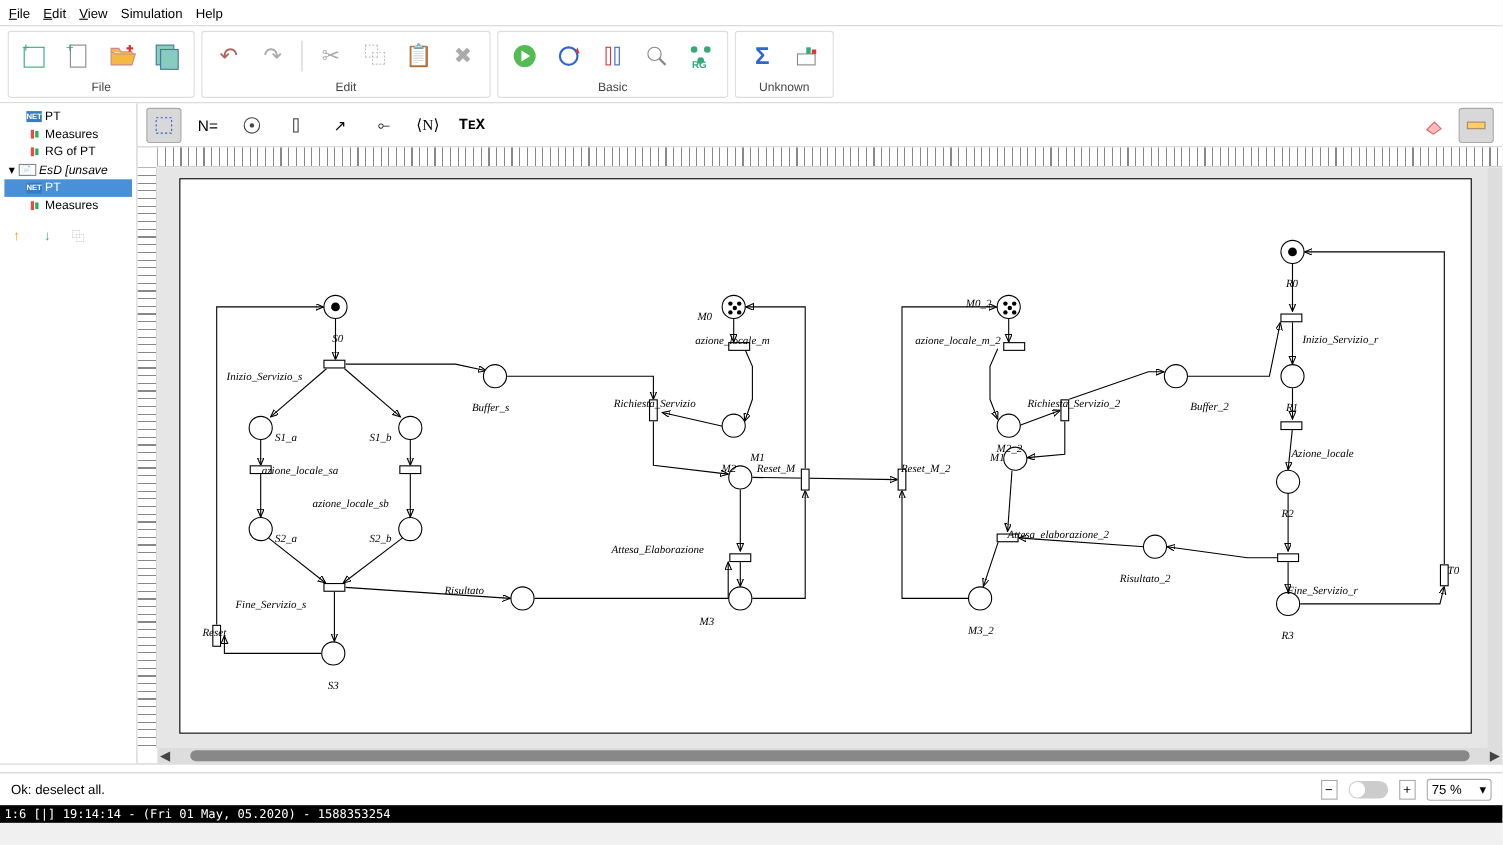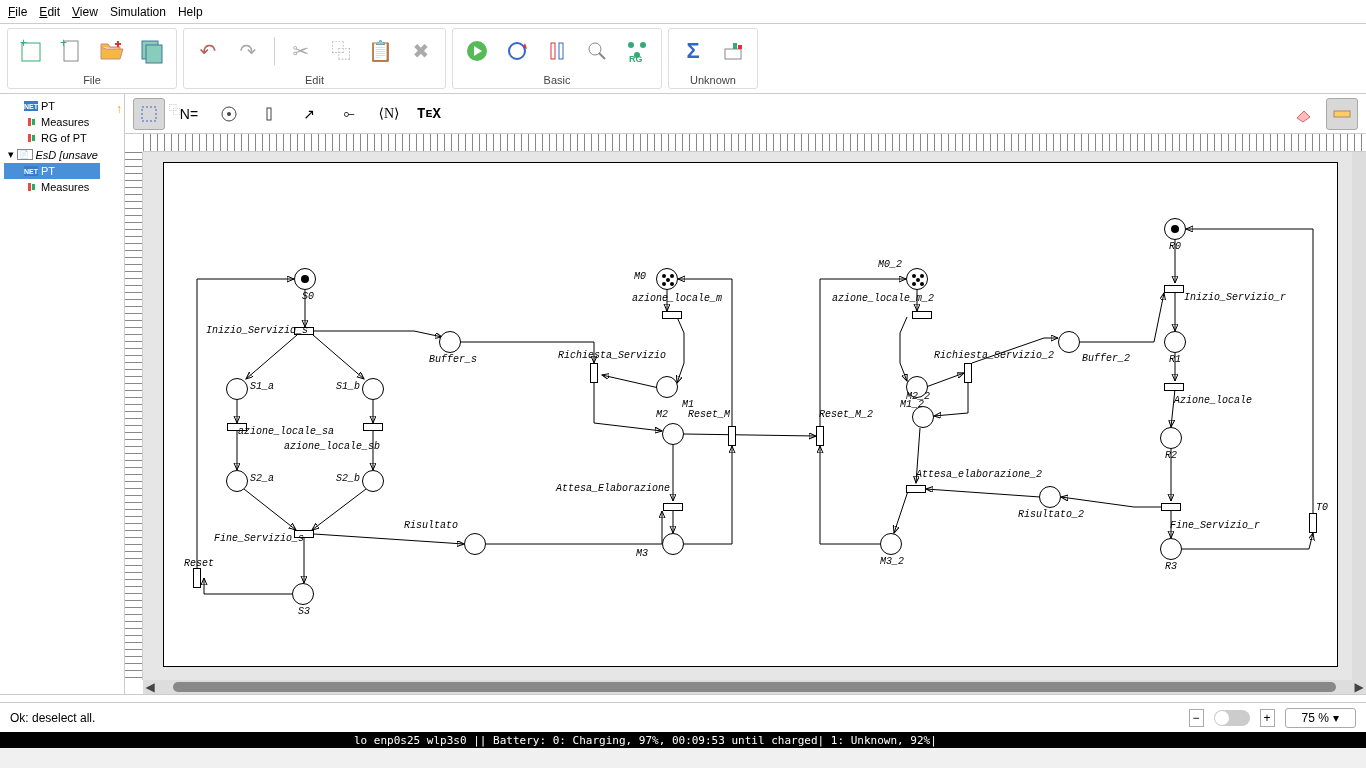--- a/index.html
+++ b/index.html
@@ -6,21 +6,21 @@
 body { font-family: sans-serif; font-size: 12px; background: #f0f0f0; overflow: hidden; width: 1366px; height: 768px; }
 .menubar { background: #fff; border-bottom: 1px solid #ccc; display: flex; padding: 2px 8px; gap: 12px; height: 24px; align-items: center; }
 .menubar span { cursor: pointer; }
 .menubar span u { text-decoration: underline; }
 .toolbar-row { background: #fff; border-bottom: 1px solid #ccc; display: flex; padding: 4px; height: 70px; }
 .toolbar-group { border: 1px solid #ddd; border-radius: 3px; margin: 0 3px; display: flex; flex-direction: column; }
 .toolbar-group-icons { display: flex; gap: 12px; padding: 4px 10px; flex: 1; align-items: center; }
 .toolbar-group-label { text-align: center; font-size: 11px; color: #444; padding: 2px; }
 .tb-icon { width: 28px; height: 28px; display: flex; align-items: center; justify-content: center; font-size: 20px; cursor: pointer; }
 .main-area { display: flex; height: 600px; background: #fff; }
-.sidebar { width: 125px; background: #fff; border-right: 1px solid #ccc; display: flex; flex-direction: row; }
+.sidebar { width: 125px; background: #fff; border-right: 1px solid #ccc; display: flex; flex-direction: column; }
 .tree { padding: 4px; font-size: 11px; }
 .tree-item { padding: 2px 2px 2px 16px; white-space: nowrap; display: flex; align-items: center; gap: 3px; cursor: pointer; }
 .tree-item.sel { background: #4a90d9; color: #fff; }
 .tree-item.lvl0 { padding-left: 4px; }
 .tree-item.lvl1 { padding-left: 20px; }
 .tree-icon { width: 14px; height: 10px; display: inline-flex; align-items: center; justify-content: center; font-size: 9px; }
 .tree-icon.net { background: #3b7bc4; color: #fff; font-weight: bold; font-size: 7px; }
 .tree-icon.meas::before { content: ''; width: 3px; height: 8px; background: #e74c3c; margin-right: 1px; }
 .tree-icon.meas::after { content: ''; width: 3px; height: 6px; background: #27ae60; }
 .tree-icon.meas { position: relative; }
@@ -34,31 +34,31 @@
 .ruler-h { height: 18px; background: #fff; border-bottom: 1px solid #ccc; background-image: repeating-linear-gradient(to right, #888 0, #888 1px, transparent 1px, transparent 7px); margin-left: 18px; }
 .canvas-wrap { flex: 1; display: flex; overflow: hidden; }
 .ruler-v { width: 18px; background: #fff; border-right: 1px solid #ccc; background-image: repeating-linear-gradient(to bottom, #888 0, #888 1px, transparent 1px, transparent 7px); }
 .canvas { flex: 1; background: #e6e6e6; position: relative; overflow: auto; }
 .page { position: absolute; left: 20px; top: 10px; width: 1175px; height: 505px; background: #fff; border: 1px solid #000; }
 .scrollbar-h { height: 14px; background: #ddd; display: flex; align-items: center; margin-left: 18px; }
 .scrollbar-h .thumb { height: 10px; background: #888; border-radius: 5px; margin: 0 16px; flex: 1; }
 .scrollbar-h .arr { width: 14px; text-align: center; color: #444; }
 .status-bar { height: 30px; border-top: 1px solid #ccc; background: #fff; display: flex; align-items: center; padding: 0 10px; font-size: 12px; }
 .status-right { margin-left: auto; display: flex; align-items: center; gap: 10px; }
-.zoom-box { border: 1px solid #aaa; padding: 2px 16px; display: flex; gap: 4px; align-items: center; border-radius: 3px; }
+.zoom-box { border: 1px solid #aaa; padding: 2px 4px; display: flex; gap: 16px; align-items: center; border-radius: 3px; }
 .sys-bar { height: 16px; background: #000; color: #fff; font-family: monospace; font-size: 11px; display: flex; padding: 0 4px; align-items: center; }
 .sys-bar .mid { margin-left: 350px; }
 .toggle { width: 36px; height: 16px; background: #ccc; border-radius: 8px; position: relative; }
 .toggle::after { content: ''; position: absolute; width: 14px; height: 14px; background: #fff; border-radius: 50%; top: 1px; left: 1px; }
 
 .place { position: absolute; width: 22px; height: 22px; border: 1.5px solid #000; border-radius: 50%; background: #fff; }
 .place.token::after { content: ''; position: absolute; width: 8px; height: 8px; background: #000; border-radius: 50%; top: 50%; left: 50%; transform: translate(-50%,-50%); }
 .trans { position: absolute; width: 20px; height: 8px; border: 1.5px solid #000; background: #fff; }
 .trans.v { width: 8px; height: 20px; }
-.plabel { position: absolute; font-family: Liberation Mono, monospace; font-style: italic; font-size: 10px; white-space: nowrap; }
+.plabel { position: absolute; font-family: Liberation Serif, serif; font-style: italic; font-size: 10px; white-space: nowrap; margin-top: 12px; }
 svg.arcs { position: absolute; top: 0; left: 0; width: 100%; height: 100%; pointer-events: none; }
 svg.arcs path, svg.arcs line { stroke: #000; stroke-width: 1; fill: none; }
 .arrow { marker-end: url(#ah); }
 </style>
 </head>
 <body>
 
 <div class="menubar">
   <span><u>F</u>ile</span>
   <span><u>E</u>dit</span>
@@ -355,21 +355,21 @@
           <div class="place" style="left:1000px;top:168px"></div>
           <div class="plabel" style="left:1005px;top:191px">R1</div>
           <div class="place" style="left:996px;top:264px"></div>
           <div class="plabel" style="left:1001px;top:287px">R2</div>
           <div class="place" style="left:996px;top:375px"></div>
           <div class="plabel" style="left:1001px;top:398px">R3</div>
 
           <div class="trans" style="left:130px;top:164px"></div>
           <div class="plabel" style="left:42px;top:162px">Inizio_Servizio_s</div>
           <div class="trans" style="left:63px;top:260px"></div>
-          <div class="plabel" style="left:74px;top:263px">azione_locale_sa</div>
+          <div class="plabel" style="left:74px;top:248px">azione_locale_sa</div>
           <div class="trans" style="left:199px;top:260px"></div>
           <div class="plabel" style="left:120px;top:278px">azione_locale_sb</div>
           <div class="trans" style="left:130px;top:367px"></div>
           <div class="plabel" style="left:50px;top:370px">Fine_Servizio_s</div>
           <div class="trans v" style="left:29px;top:405px"></div>
           <div class="plabel" style="left:20px;top:395px">Reset</div>
 
           <div class="trans" style="left:498px;top:148px"></div>
           <div class="plabel" style="left:468px;top:130px">azione_locale_m</div>
           <div class="trans v" style="left:426px;top:200px"></div>
@@ -417,14 +417,14 @@
     <div class="toggle"></div>
     <span style="border:1px solid #aaa;padding:1px 3px">+</span>
     <div class="zoom-box">
       <span>75 %</span>
         <span>▾</span>
     </div>
   </div>
 </div>
 
 <div class="sys-bar">
-  <span class="mid">lo enp0s25 wlp3s0   ||  Battery: 0: Charging, 97%, 00:09:53 until charged| 1: Unknown, 92%|</span>
+  <span>1:6 [|]   19:14:14 - (Fri 01 May, 05.2020) - 1588353254</span>
 </div>
 
 </body></html>

